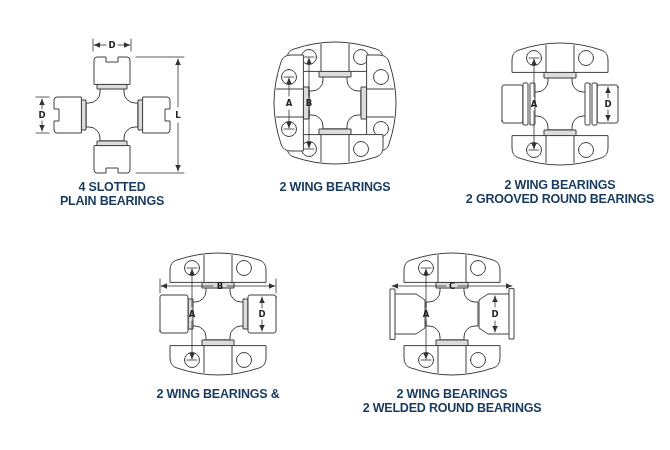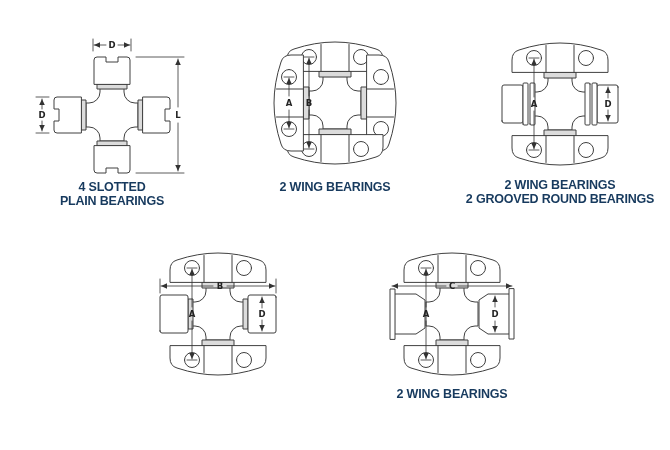--- a/index.html
+++ b/index.html
@@ -220,19 +220,21 @@
   <div class="caption" style="left:235px;top:180px;width:200px;">
     <span>2 WING BEARINGS</span>
   </div>
 
   <div class="caption" style="left:448px;top:178px;width:224px;">
     <span>2 WING BEARINGS</span>
     <span>2 GROOVED ROUND BEARINGS</span>
   </div>
 
   <div class="caption" style="left:96px;top:387px;width:244px;">
+    <span>2 WING BEARINGS &amp;</span>
   </div>
 
   <div class="caption" style="left:330px;top:387px;width:244px;">
     <span>2 WING BEARINGS</span>
+    <span>2 WELDED ROUND BEARINGS</span>
   </div>
 
 </div>
 
 </body></html>

